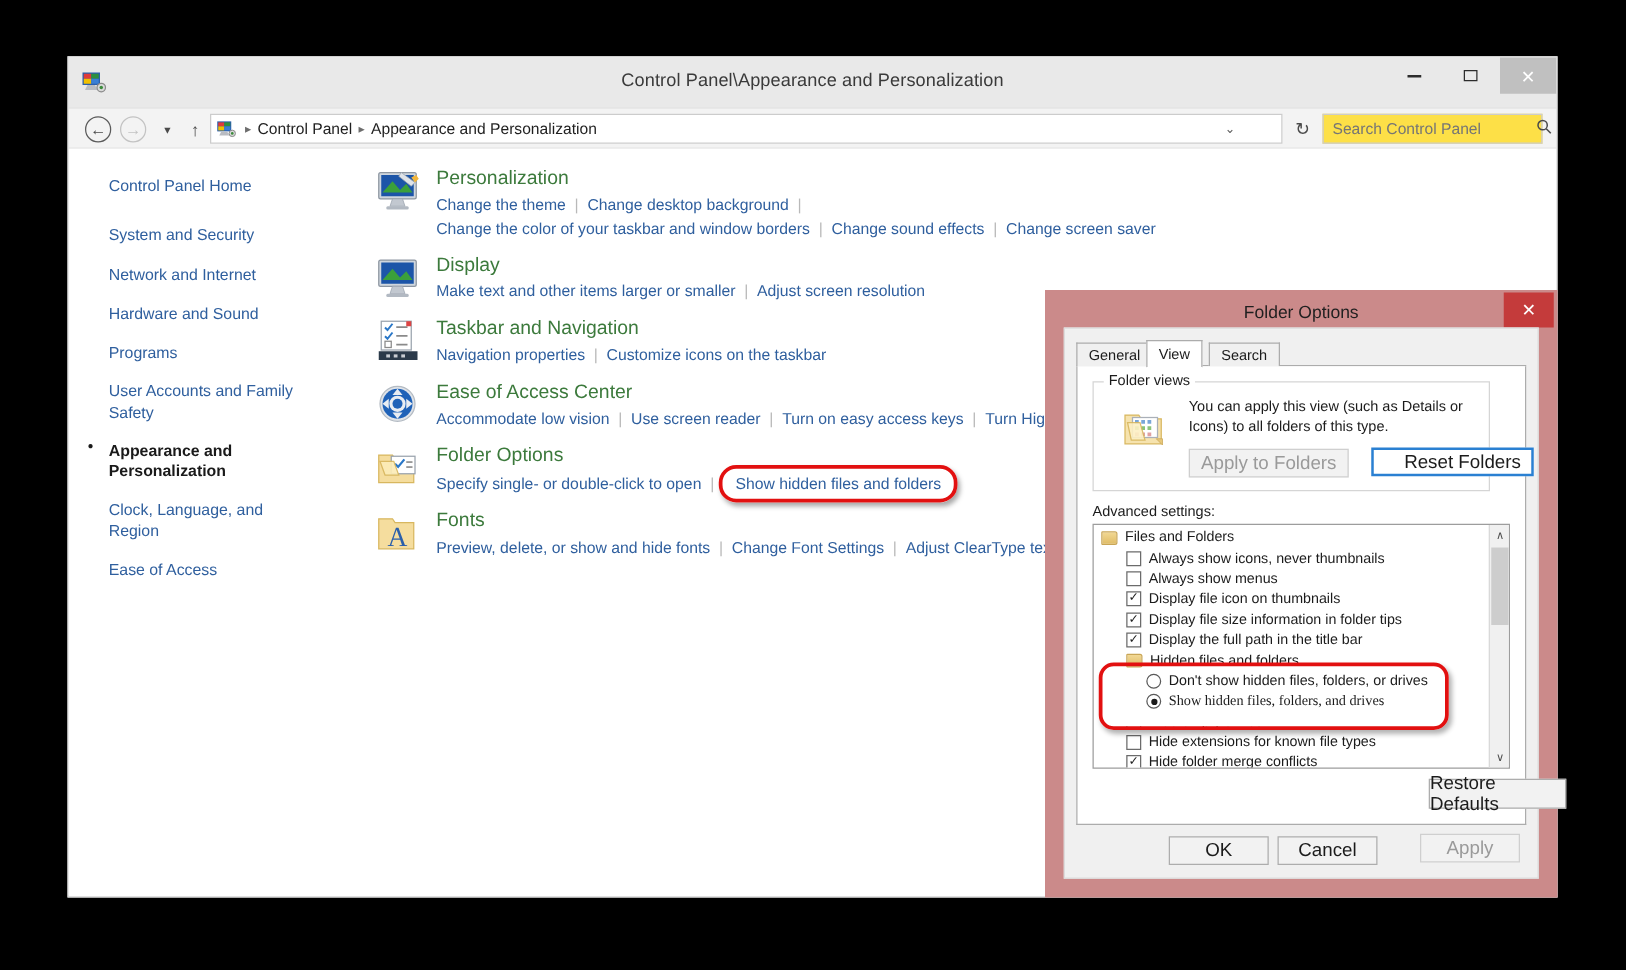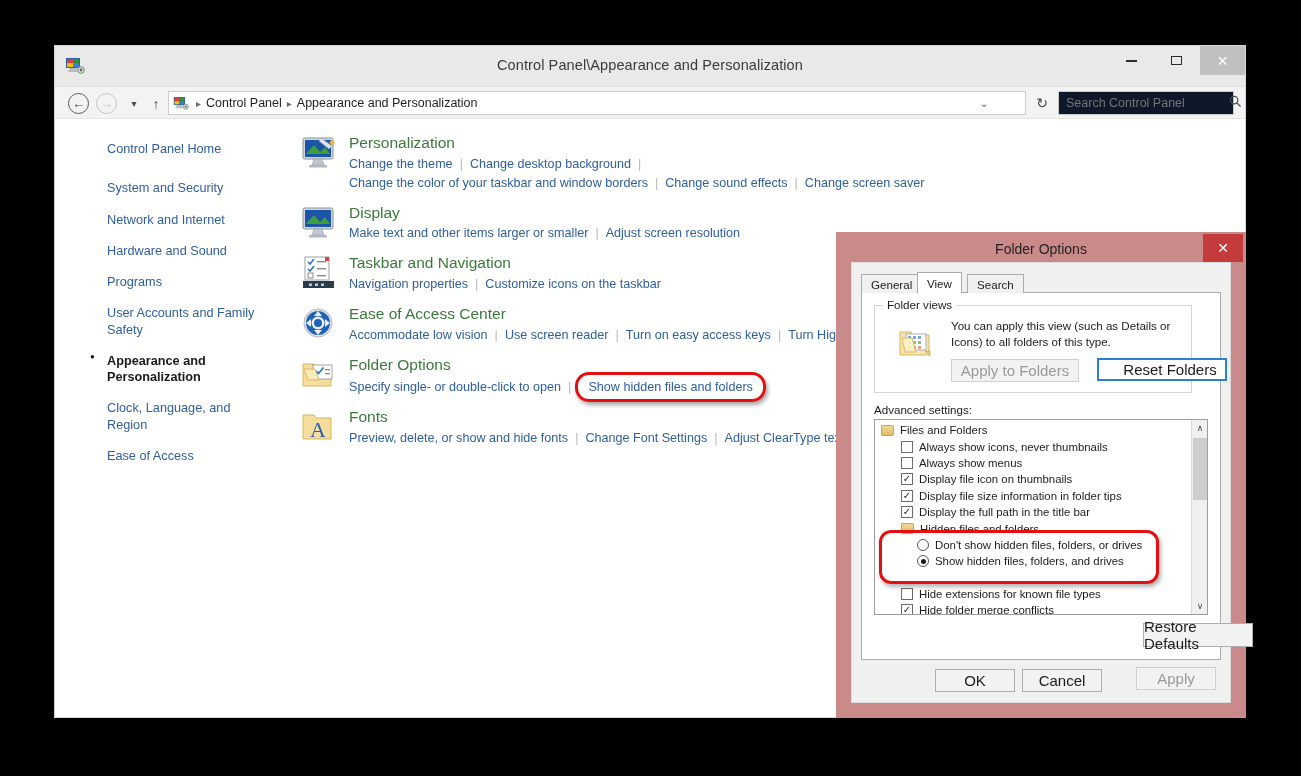--- a/index.html
+++ b/index.html
@@ -101,42 +101,42 @@
   }
   #addr-refresh {
     position: absolute; left: 975px; top: 4px;
     width: 24px; height: 24px;
     display: flex; align-items: center; justify-content: center;
     font-size: 14px; color: #4a4a4a; cursor: default;
   }
   #searchbox {
     position: absolute; left: 1003px; top: 4px;
     width: 176px; height: 24px;
-    background: #0f172a;
+    background: #fde047;
     border: 1px solid #cccccc;
     display: flex; align-items: center;
   }
   #search-input {
     flex: 1;
     border: 0; outline: 0;
     font-family: "Liberation Sans", sans-serif;
     font-size: 12.5px; color: #7b7b7b;
     padding-left: 7px; background: transparent;
   }
   #search-icon {
     width: 22px; text-align: center;
     font-size: 13px; color: #505050;
     cursor: default;
   }
 
   
   #cp-body { position: relative; height: calc(100% - 74px); background: #ffffff; }
 
   
-  #sidebar { position: absolute; left: 0; top: 0; width: 232px; padding: 22px 0 0 52px; }
+  #sidebar { position: absolute; left: 0; top: 0; width: 232px; padding: 22px 0 0 32px; }
   .side-item {
     font-size: 12.7px; color: #2f5f9e;
     margin-bottom: 15px; cursor: default; line-height: 1.28;
     width: 165px;
   }
   .side-item.home { margin-bottom: 23px; }
   .side-item.current {
     color: #1a1a1a; font-weight: bold; position: relative;
   }
   .side-item.current::before {
@@ -686,21 +686,21 @@
         <div id="adv-annot-fill"></div>
 
         <div class="adv-row indent" style="position:relative;z-index:5;">
           <span class="folder-glyph"></span>
           <span>Hidden files and folders</span>
         </div>
         <div class="adv-row indent2" style="position:relative;z-index:5;">
           <span class="rdo"></span>
           <span>Don't show hidden files, folders, or drives</span>
         </div>
-        <div class="adv-row indent2" style="position:relative;z-index:5;">
+        <div class="adv-row indent2" style="position:relative;z-index:5;font-family:Liberation Serif, serif;">
           <span class="rdo checked"></span>
           <span>Show hidden files, folders, and drives</span>
         </div>
 
         <div class="adv-row indent">
           <span class="cbx">✓</span>
           <span>Hide empty drives</span>
         </div>
         <div class="adv-row indent">
           <span class="cbx"></span>

